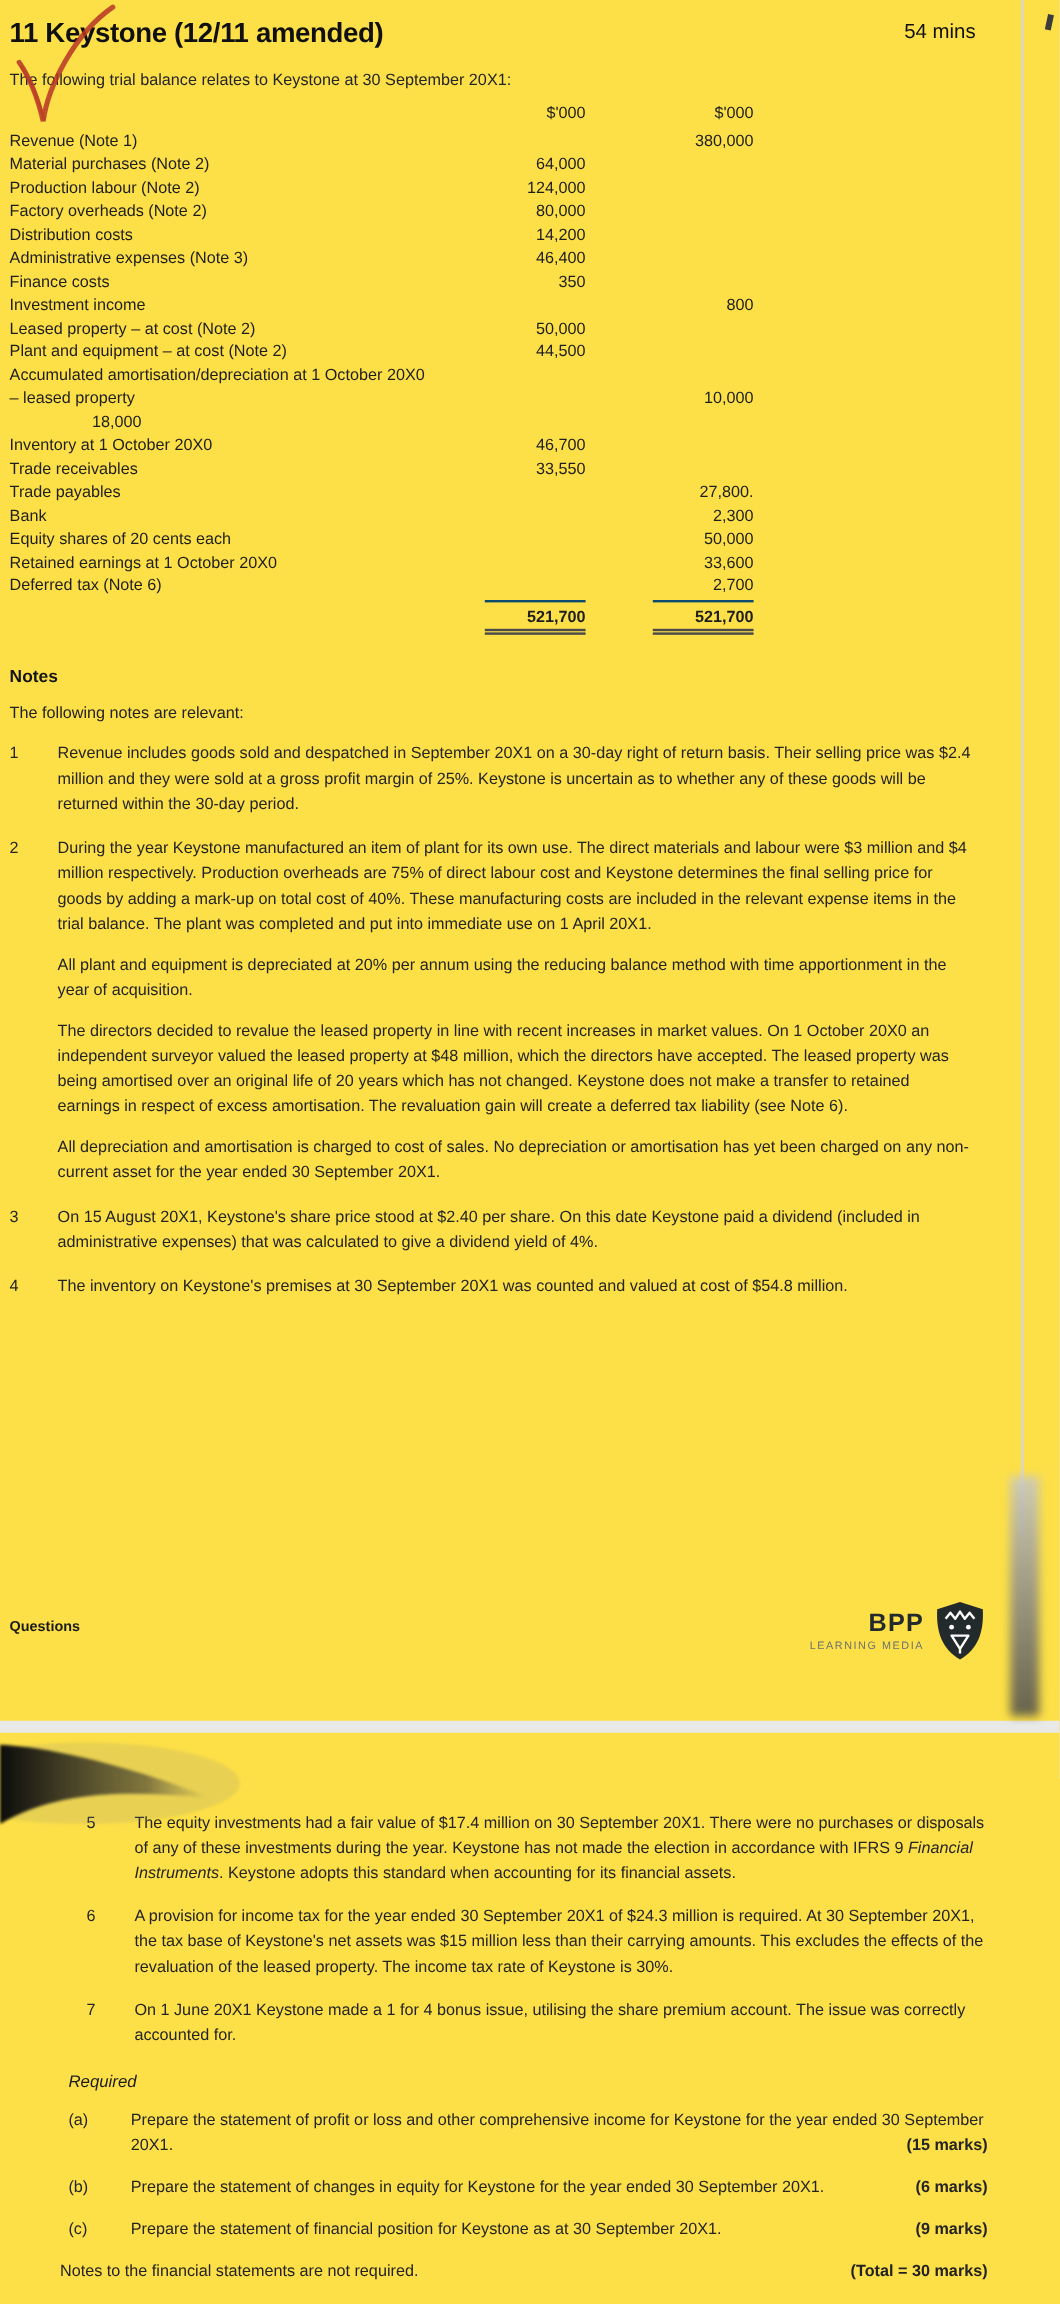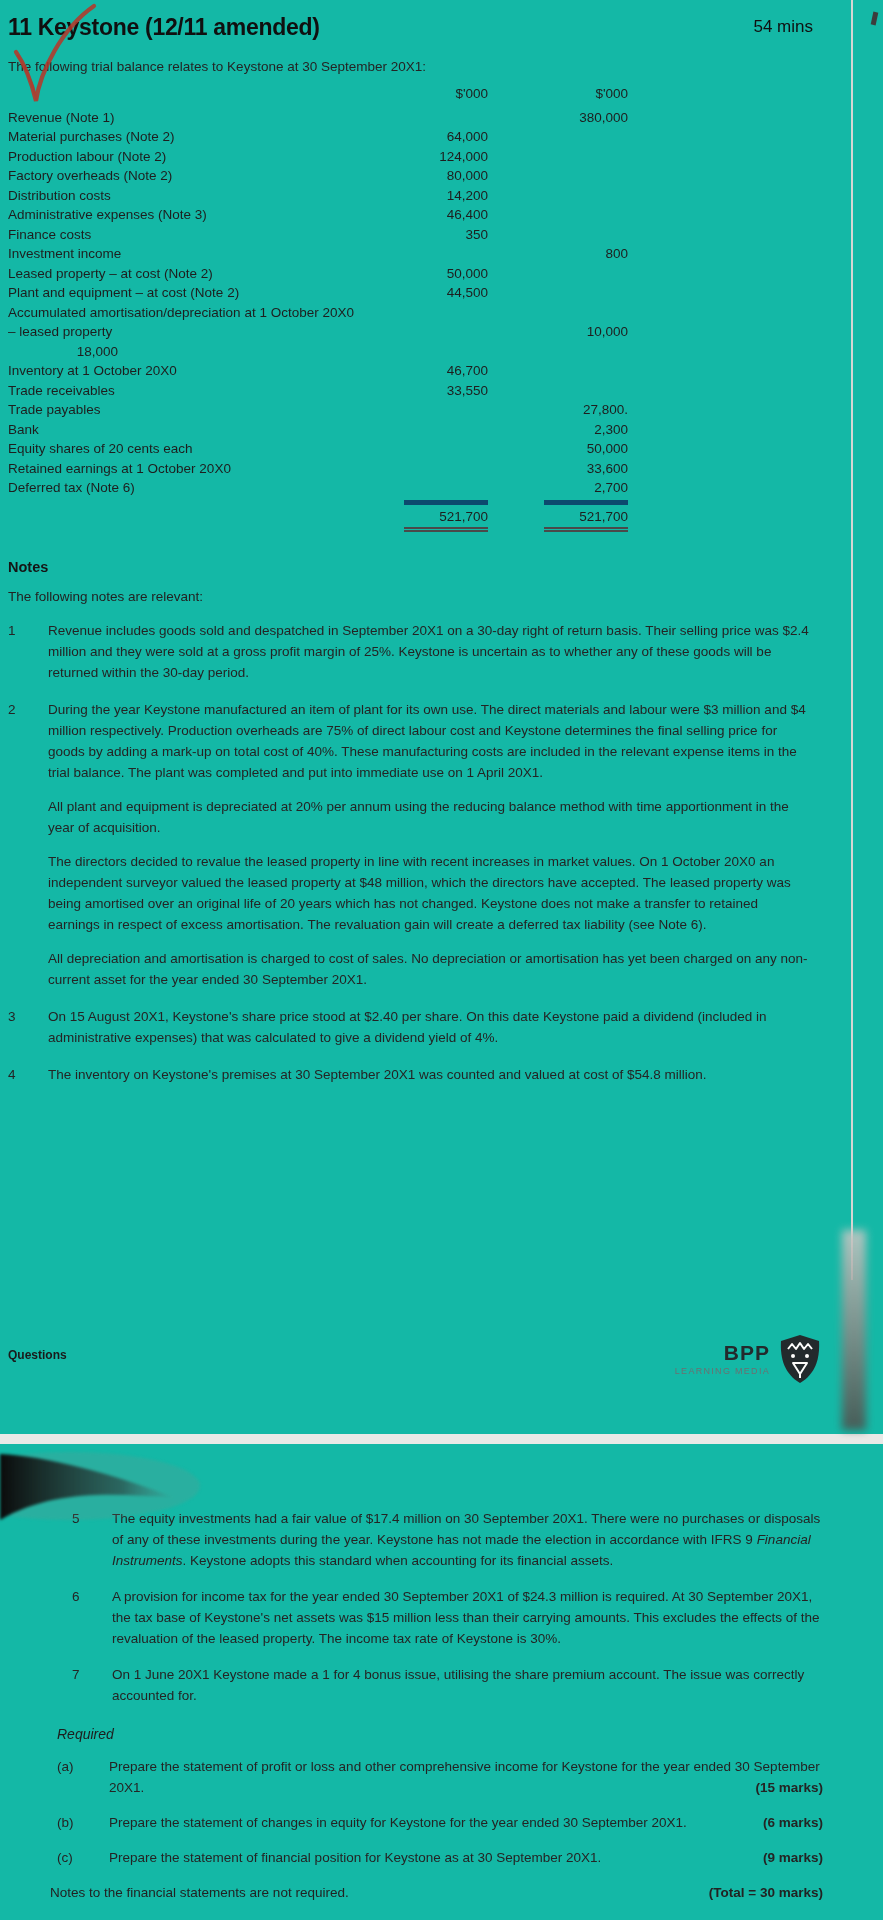--- a/index.html
+++ b/index.html
@@ -3,40 +3,40 @@
 <meta charset="utf-8">
 <style>
   html,body{margin:0;padding:0;}
   body{
     width:883px;height:1920px;position:relative;
     background:#e9e9e7;
     font-family:"Liberation Sans",sans-serif;
     color:#222;
     overflow:hidden;
   }
-  .page{position:absolute;left:0;width:883px;background:#14b8a6;box-sizing:border-box;}
+  .page{position:absolute;left:0;width:883px;background:#fde047;box-sizing:border-box;}
   #page1{top:0;height:1434px;padding:14px 70px 0 8px;}
   #page2{top:1444px;height:476px;padding:64px 60px 0 0;}
 
   
   .hdr{display:flex;justify-content:space-between;align-items:flex-start;}
   .title{font-size:23px;font-weight:bold;letter-spacing:-0.3px;color:#101010;margin:0;}
   .mins{font-size:17px;font-weight:normal;color:#101010;margin-top:3px;}
   .intro{margin-top:18px;font-size:13.5px;color:#242424;}
 
   
   .tb{width:620px;margin-top:10px;font-size:13.5px;color:#1e1e1e;}
   .tb-row{display:flex;line-height:19.5px;}
   .tb-label{flex:1;}
   .tb-debit{width:110px;text-align:right;}
   .tb-credit{width:140px;text-align:right;}
   .tb-head{margin-bottom:4px;}
   .tb-total{margin-top:2px;}
   .tb-total .tot{display:inline-block;min-width:84px;text-align:right;
-    border-top:5px solid #0c4a6e;border-bottom:5px double #4a4a4a;padding:2px 0 1px;}
+    border-top:2px solid #0c4a6e;border-bottom:5px double #4a4a4a;padding:2px 0 1px;font-weight:bold;}
 
   
   .notes-heading{margin-top:27px;font-size:14.5px;font-weight:bold;color:#151515;}
   .notes-intro{margin-top:14px;font-size:13.5px;}
   .note{display:flex;margin-top:16px;font-size:13.5px;line-height:21px;color:#242424;}
   .note .num{width:40px;flex:none;}
   .note .body{flex:1;}
   .note .body p{margin:0;}
   .note .body p + p{margin-top:13px;}
 

